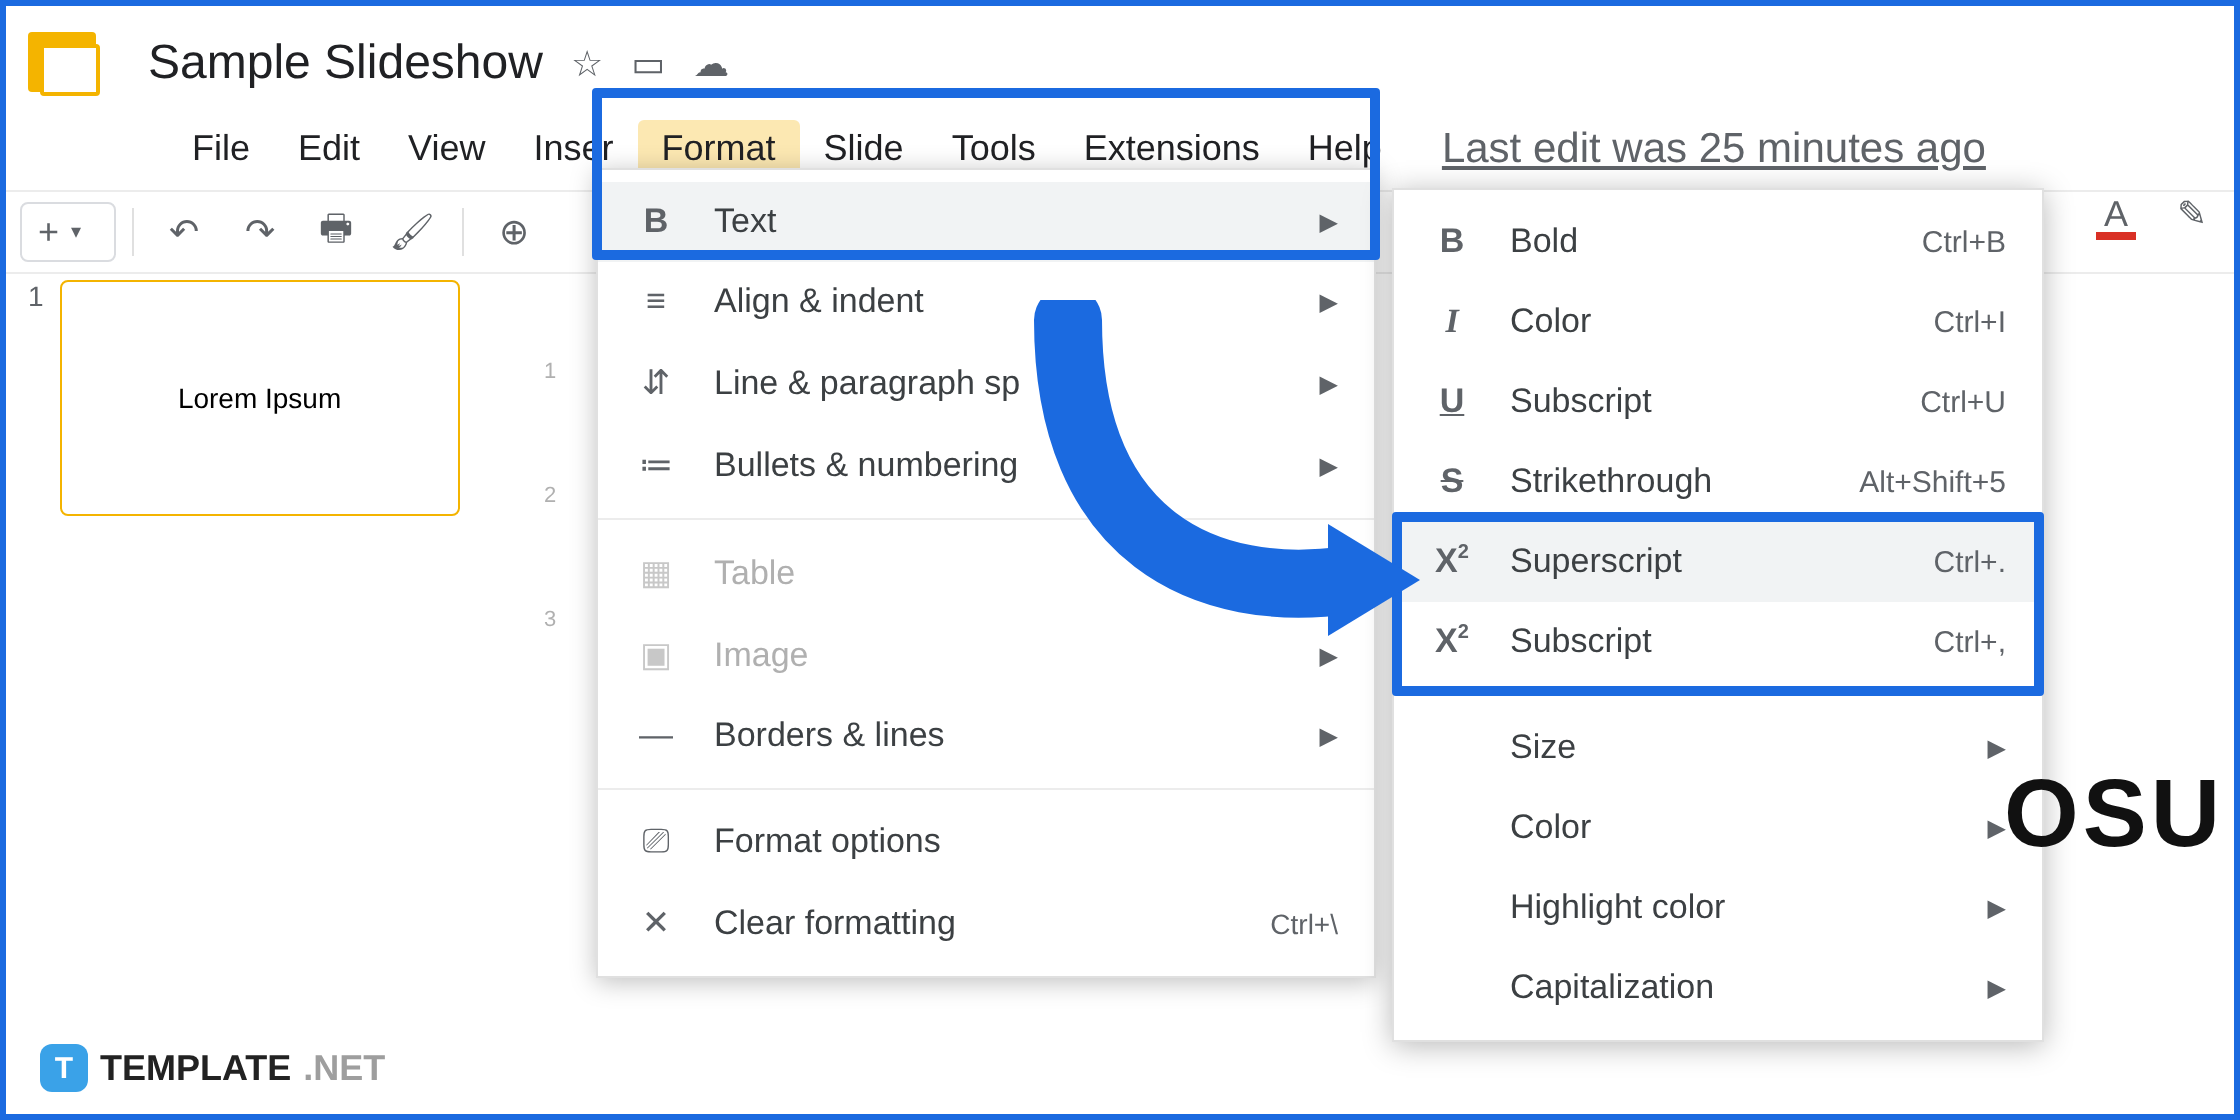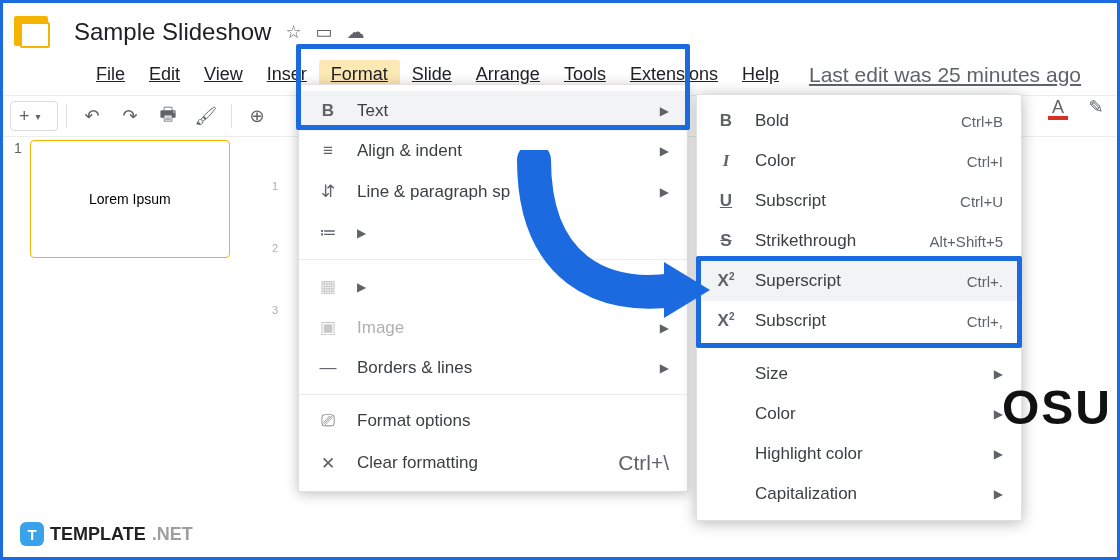--- a/index.html
+++ b/index.html
@@ -8,21 +8,21 @@
   
   .titlebar { display: flex; align-items: center; padding: 10px 8px 0 12px; }
   .app-logo { width: 44px; height: 44px; position: relative; margin-right: 18px; }
   .app-logo .back { position:absolute; left:2px; top:6px; width:34px; height:30px; background:#f4b400; border-radius:2px; }
   .app-logo .front { position:absolute; left:8px; top:12px; width:30px; height:26px; background:#fff; border:2px solid #f4b400; border-radius:2px; }
   .doc-title { font-size: 24px; color:#202124; margin-right: 14px; }
   .title-icons { display:flex; gap:14px; color:#5f6368; font-size:18px; }
   .title-icons span { display:inline-block; }
   
   .menubar { display:flex; align-items:center; padding: 6px 0 6px 84px; font-size:18px; color:#202124; }
-  .menubar .item { padding: 4px 12px; white-space:nowrap; cursor:pointer;text-decoration:underline; }
+  .menubar .item { padding: 4px 12px; white-space:nowrap; cursor:pointer; }
   .menubar .item.active { background:#fce8b2; border-radius:3px; }
   .last-edit { color:#5f6368; text-decoration: underline; margin-left:18px; font-size:21px; }
   
   .toolbar { display:flex; align-items:center; padding: 4px 10px; gap:4px; border-top:1px solid #ececec; border-bottom:1px solid #ececec; height:42px; }
   .tbtn { width:34px; height:30px; display:flex; align-items:center; justify-content:center; color:#5f6368; font-size:18px; cursor:pointer; }
   .tsep { width:1px; height:24px; background:#e0e0e0; margin:0 4px; }
   .tbtn.plus { border:1px solid #dadce0; border-radius:4px; width:48px; justify-content:flex-start; padding-left:8px; }
   .tbtn.plus .caret { font-size:10px; margin-left:6px; }
   .toolbar-right { position:absolute; right:10px; top:92px; display:flex; gap:10px; align-items:center; }
   .toolbar-right .tbtn { width:28px; }
@@ -35,21 +35,21 @@
   .thumb { width:200px; height:118px; border:1px solid #f4b400; background:#fff; border-radius:4px; display:flex; align-items:center; justify-content:center; font-size:14px; }
   
   .ruler-v { position:absolute; left:266px; top:140px; width:18px; bottom:0; color:#b0b0b0; font-size:11px; display:flex; flex-direction:column; align-items:center; padding-top:40px; gap:50px; }
   
   .menu { position:absolute; top:84px; left:298px; width:390px; background:#fff; box-shadow:0 2px 12px rgba(0,0,0,0.25); border:1px solid #e0e0e0; padding:6px 0; font-size:17px; color:#3c4043; }
   .menu .row { display:flex; align-items:center; padding:10px 18px; gap:18px; cursor:pointer; position:relative; }
   .menu .row.hover { background:#f1f3f4; }
   .menu .row .ic { width:22px; display:flex; justify-content:center; color:#5f6368; font-size:17px; }
   .menu .row .lbl { flex:1; }
   .menu .row .arrow { color:#5f6368; font-size:12px; }
-  .menu .row .shortcut { color:#5f6368; font-size:21px; }
+  .menu .row .shortcut { color:#5f6368; font-size:14px; }
   .menu .row.disabled { color:#b0b0b0; }
   .menu .row.disabled .ic { color:#c8c8c8; }
   .menu hr { border:none; border-top:1px solid #ececec; margin:6px 0; }
   
   .submenu { position:absolute; top:94px; left:696px; width:326px; background:#fff; box-shadow:0 2px 14px rgba(0,0,0,0.28); border:1px solid #e0e0e0; padding:6px 0; font-size:17px; color:#3c4043; }
   .submenu .row { display:flex; align-items:center; padding:10px 18px; gap:18px; cursor:pointer; }
   .submenu .row.hover { background:#f1f3f4; }
   .submenu .row .ic { width:22px; display:flex; justify-content:center; color:#5f6368; font-weight:bold; }
   .submenu .row .ic.italic { font-style:italic; font-family:Georgia,serif; }
   .submenu .row .ic.ul { text-decoration:underline; }
@@ -89,21 +89,20 @@
   </div>
 </div>
 
 <div class="menubar">
   <div class="item">File</div>
   <div class="item">Edit</div>
   <div class="item">View</div>
   <div class="item">Inser</div>
   <div class="item active">Format</div>
   <div class="item">Slide</div>
-  <div class="item">Arrange</div>
   <div class="item">Tools</div>
   <div class="item">Extensions</div>
   <div class="item">Help</div>
   <div class="last-edit">Last edit was 25 minutes ago</div>
 </div>
 
 <div class="toolbar">
   <div class="tbtn plus">
       <span>+</span>
       <span class="caret">▾</span>
@@ -145,25 +144,27 @@
     <div class="lbl">Align &amp; indent</div>
     <div class="arrow">▶</div>
   </div>
   <div class="row">
     <div class="ic">⇵</div>
     <div class="lbl">Line &amp; paragraph sp</div>
     <div class="arrow">▶</div>
   </div>
   <div class="row">
     <div class="ic">≔</div>
+    <div class="lbl">Bullets &amp; numbering</div>
     <div class="arrow">▶</div>
   </div>
   <hr>
   <div class="row disabled">
     <div class="ic">▦</div>
+    <div class="lbl">Table</div>
     <div class="arrow">▶</div>
   </div>
   <div class="row disabled">
     <div class="ic">▣</div>
     <div class="lbl">Image</div>
     <div class="arrow">▶</div>
   </div>
   <div class="row">
     <div class="ic">—</div>
     <div class="lbl">Borders &amp; lines</div>

